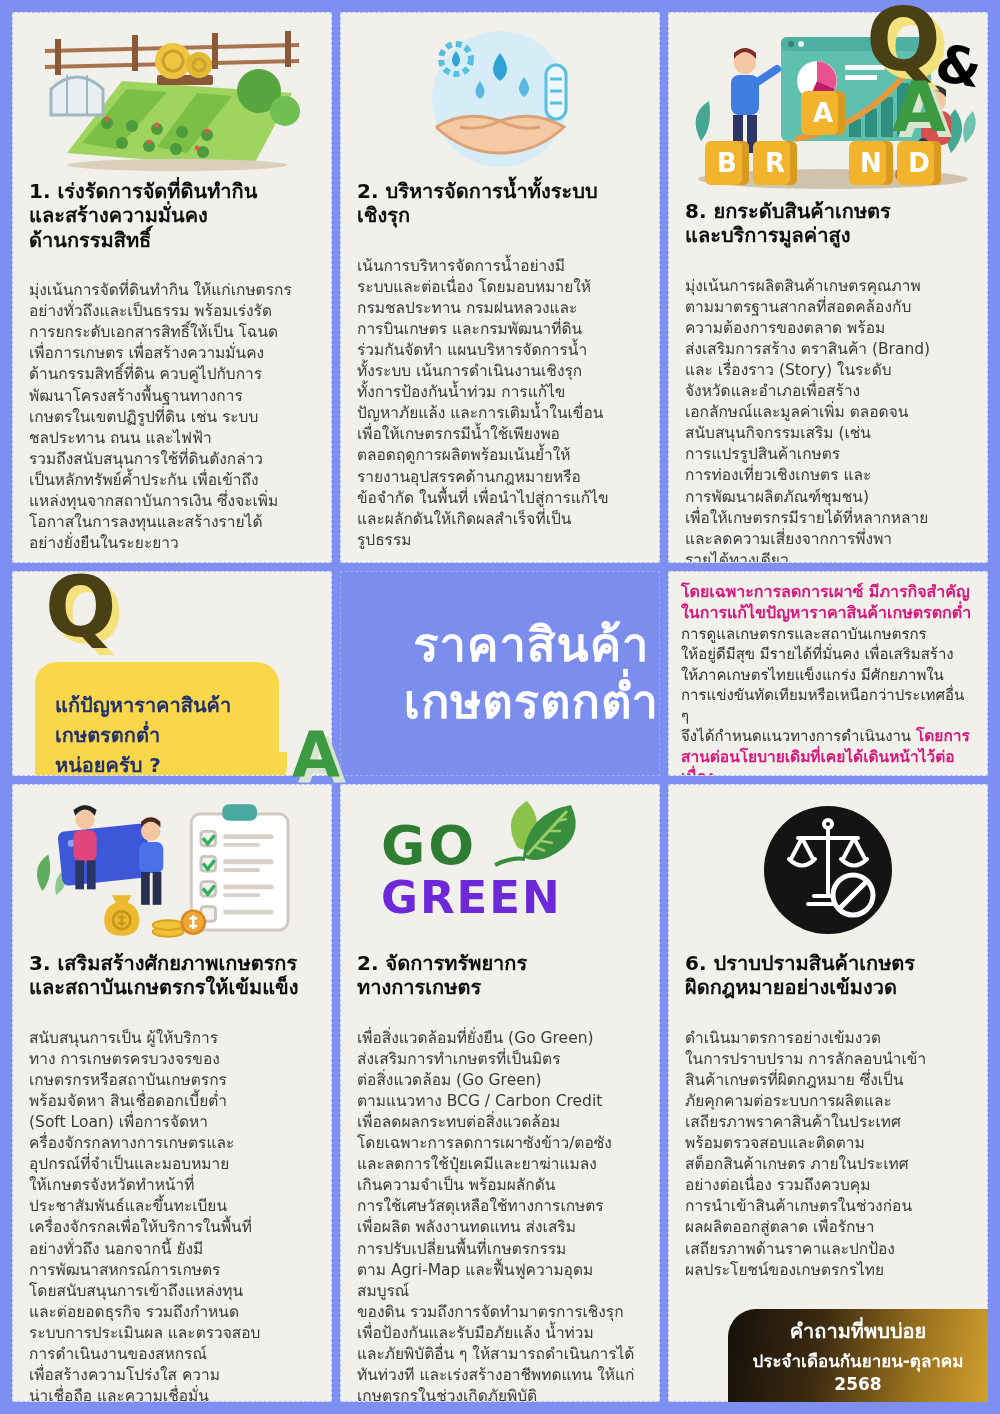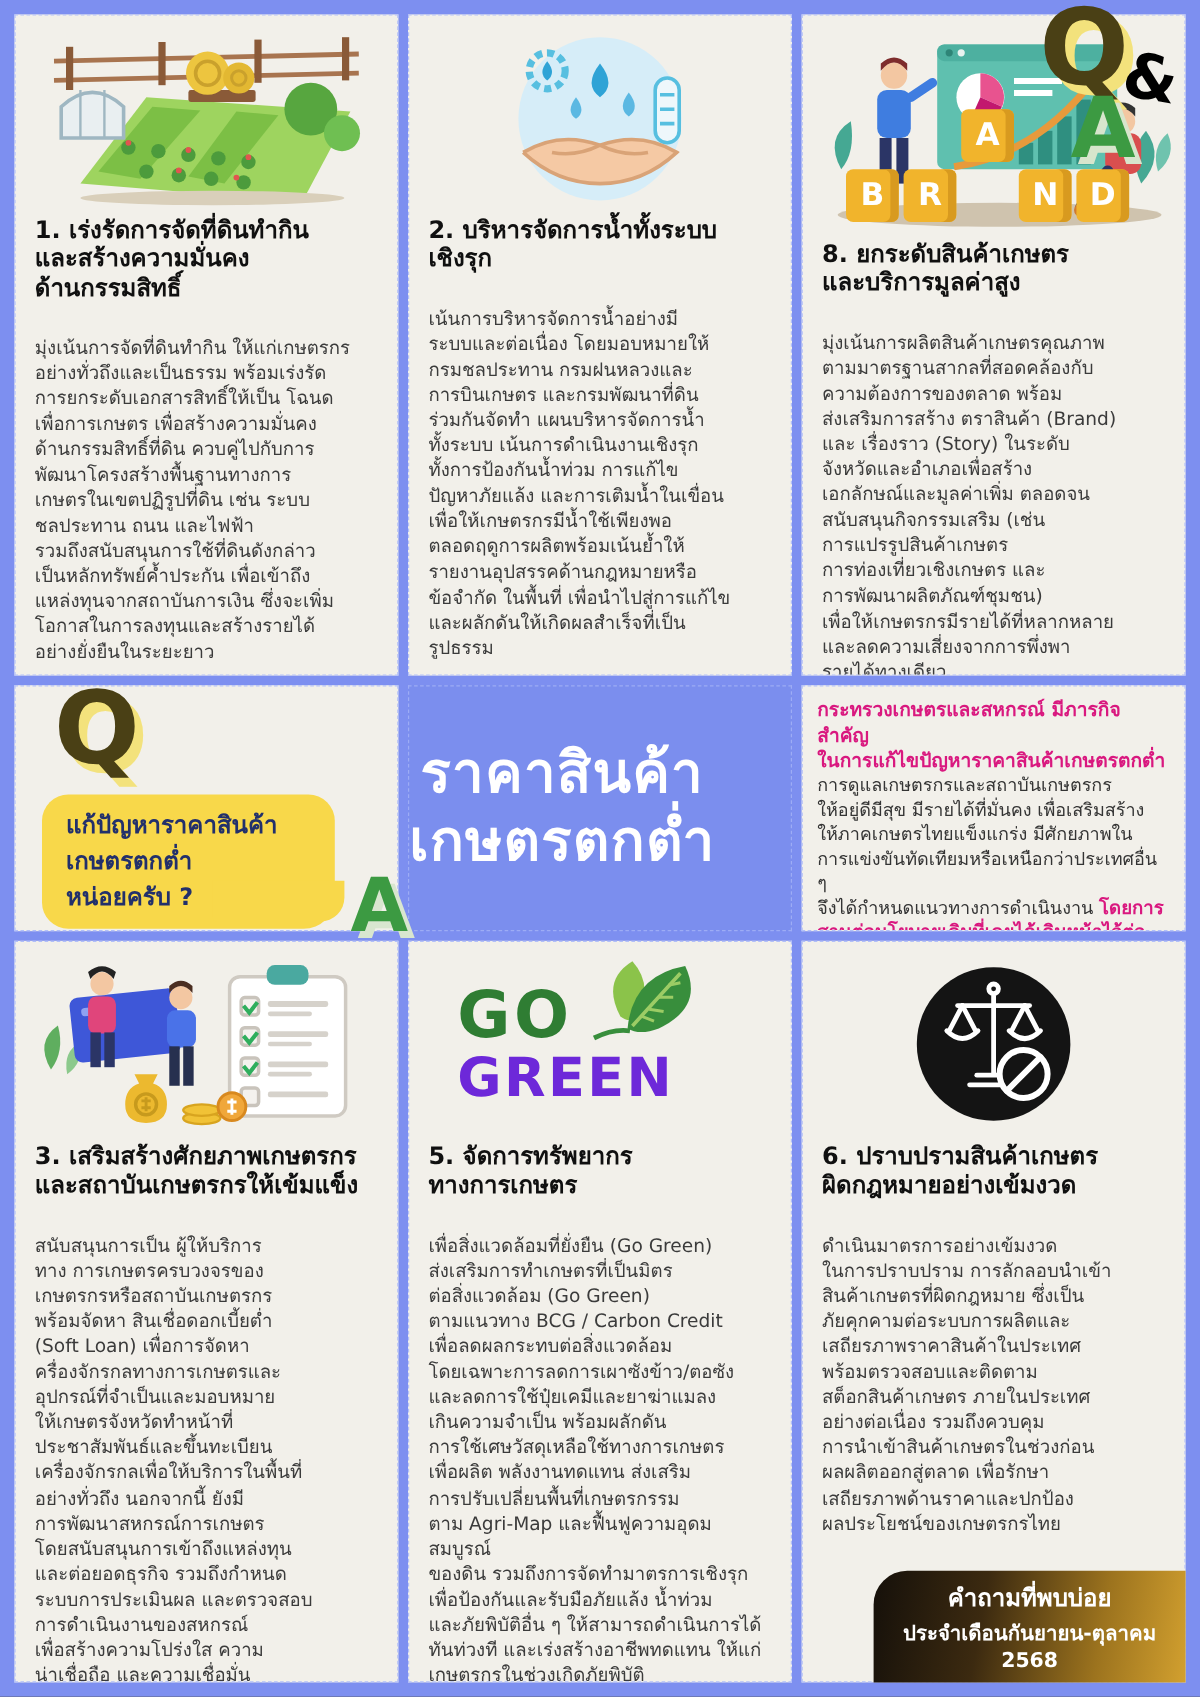--- a/index.html
+++ b/index.html
@@ -36,30 +36,30 @@
   
   .q-cell{ padding:8px 10px; }
   .q-marker{
     position:absolute; left:32px; top:-14px;
     font-size:84px; font-weight:800; color:#4a4015;
     text-shadow:7px 7px 0 #f3e27c;
   }
   .bubble{
     position:absolute; left:22px; top:90px; width:244px; min-height:80px;
     background:#f8d84a; border-radius:22px 22px 26px 22px;
-    padding:10px 16px 12px 20px;
+    padding:28px 16px 12px 20px;
     font-size:20px; font-weight:800; color:#22306b; line-height:1.5;
     white-space:pre-line;
   }
   .bubble::after{
     content:""; position:absolute; right:-8px; bottom:6px;
     width:110px; height:34px; background:#f8d84a; border-radius:0 0 20px 4px;
   }
   .title-cell{
-    background:#7b8eee; display:flex; align-items:center; justify-content:flex-start;
+    background:#7b8eee; display:flex; align-items:center; justify-content:flex-end;
     border:1px dashed #9dacf5;
   }
   .main-title{
     color:#ffffff; font-size:47px; line-height:1.2; font-weight:800;
     text-align:center; letter-spacing:1px;
   }
   .intro-cell{ padding:10px 12px; }
   .intro-cell .lead{ color:#d9187f; font-weight:800; font-size:16px; line-height:1.3; white-space:pre-line; }
   .intro-cell .mid{ color:#343434; font-size:15px; line-height:1.3; white-space:pre-line; }
   .intro-cell .tail{ color:#d9187f; font-weight:800; font-size:15.5px; line-height:1.3; white-space:pre-line; }
@@ -265,21 +265,21 @@
     </div>
 
     <div class="cell title-cell">
       <div class="main-title">
         <span>ราคาสินค้า</span><br>
         <span>เกษตรตกต่ำ</span>
       </div>
     </div>
 
     <div class="cell intro-cell">
-      <span class="lead">กระทรวงเกษตรและสหกรณ์ มีภารกิจสำคัญ
+      <span class="lead">โดยเฉพาะการลดการเผาซ์ มีภารกิจสำคัญ
 ในการแก้ไขปัญหาราคาสินค้าเกษตรตกต่ำ</span><br>
       <span class="mid">การดูแลเกษตรกรและสถาบันเกษตรกร
 ให้อยู่ดีมีสุข มีรายได้ที่มั่นคง เพื่อเสริมสร้าง
 ให้ภาคเกษตรไทยแข็งแกร่ง มีศักยภาพใน
 การแข่งขันทัดเทียมหรือเหนือกว่าประเทศอื่น ๆ
 จึงได้กำหนดแนวทางการดำเนินงาน </span><span class="tail">โดยการ
 สานต่อนโยบายเดิมที่เคยได้เดินหน้าไว้ต่อเนื่อง
 และมุ่งเน้นรวม 6 ด้านสำคัญ ดังนี้</span>
     </div>
 
@@ -361,21 +361,21 @@
           <svg width="110" height="78" viewBox="0 0 110 78" style="margin-left:6px">
             <path d="M34 52 Q18 22 44 6 Q62 26 48 52 Q42 58 34 52 Z" fill="#8bc34a"></path>
             <path d="M40 62 Q44 18 88 10 Q104 44 66 62 Q50 68 40 62 Z" fill="#388e3c"></path>
             <path d="M44 60 Q62 40 84 16" fill="none" stroke="#9ccc65" stroke-width="3"></path>
             <path d="M58 46 l12 2 M52 52 l10 4 M66 36 l12 0 M74 26 l10 -2" stroke="#9ccc65" stroke-width="2.5" fill="none"></path>
             <path d="M12 70 Q28 62 42 64" stroke="#388e3c" stroke-width="4" fill="none"></path>
           </svg>
         </div>
         <div class="gg-green">GREEN</div>
       </div>
-      <h2 class="sec-h">5. จัดการทรัพยากร
+      <h2 class="sec-h">2. จัดการทรัพยากร
 ทางการเกษตร</h2>
       <p class="sec-b">เพื่อสิ่งแวดล้อมที่ยั่งยืน (Go Green)
 ส่งเสริมการทำเกษตรที่เป็นมิตร
 ต่อสิ่งแวดล้อม (Go Green)
 ตามแนวทาง BCG / Carbon Credit
 เพื่อลดผลกระทบต่อสิ่งแวดล้อม
 โดยเฉพาะการลดการเผาซังข้าว/ตอซัง
 และลดการใช้ปุ๋ยเคมีและยาฆ่าแมลง
 เกินความจำเป็น พร้อมผลักดัน
 การใช้เศษวัสดุเหลือใช้ทางการเกษตร

